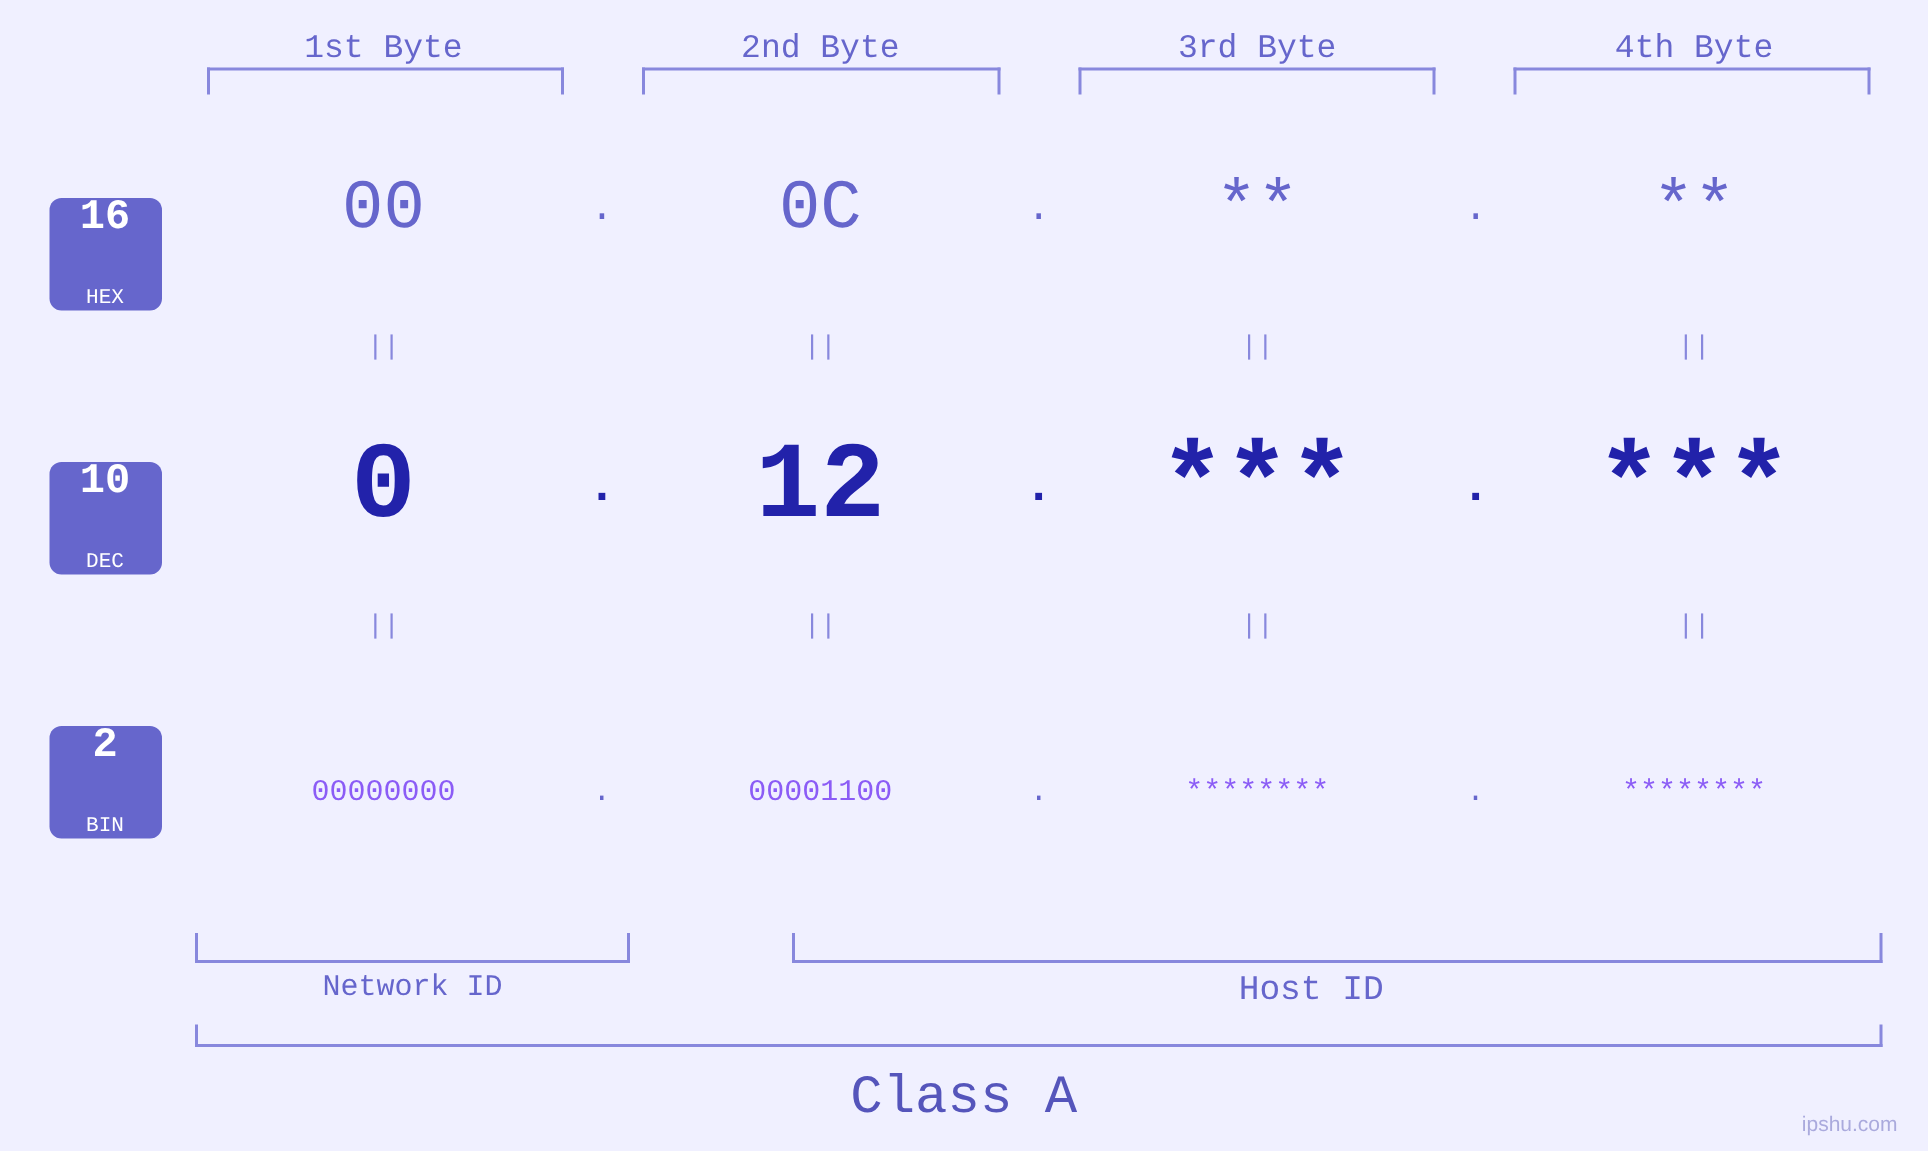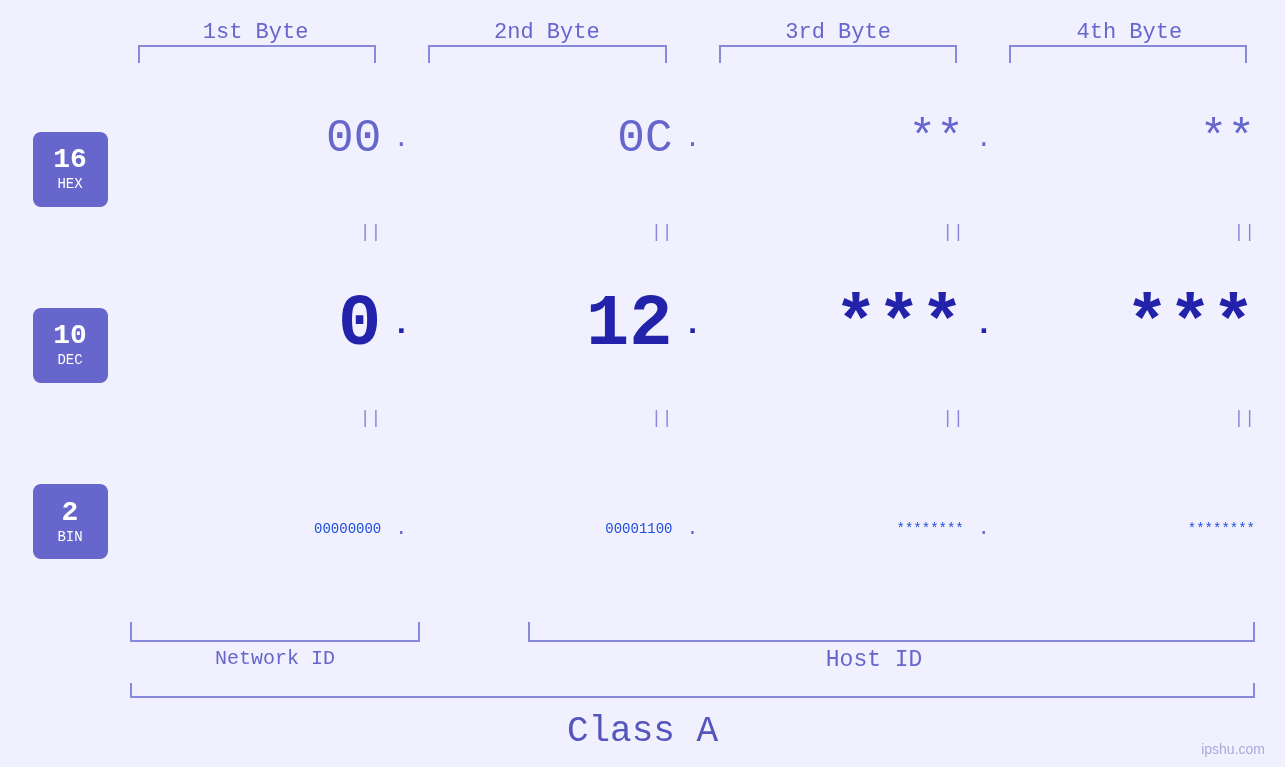--- a/index.html
+++ b/index.html
@@ -14,21 +14,21 @@
     }
 
     .badge {
       width: 75px;
       height: 75px;
       background-color: #6666cc;
       border-radius: 8px;
       display: flex;
       flex-direction: column;
       align-items: center;
-      justify-content: center;
+      justify-content: space-between;
       color: white;
       margin-top: 16px;
     }
 
     .badge-number {
       font-size: 28px;
       font-weight: bold;
       line-height: 1;
     }
 
@@ -151,21 +151,21 @@
     .eq-row {
       height: 35px;
       display: flex;
       align-items: center;
     }
 
     .val-cell {
       flex: 1;
       display: flex;
       align-items: center;
-      justify-content: flex-end;
+      justify-content: center;
     }
 
     .sep-cell {
       width: 40px;
       display: flex;
       align-items: center;
       justify-content: center;
     }
 
     .hex-text {
@@ -175,22 +175,22 @@
     }
 
     .dec-text {
       font-size: 72px;
       font-weight: bold;
       color: #2222aa;
       font-family: 'Courier New', Courier, monospace;
     }
 
     .bin-text {
-      font-size: 14px;
-      color: #1d4ed8;
+      font-size: 20px;
+      color: #8b5cf6;
       font-family: 'Courier New', Courier, monospace;
     }
 
     .dot-text-hex {
       font-size: 26px;
       color: #6666cc;
       font-family: 'Courier New', Courier, monospace;
     }
 
     .dot-text-dec {

